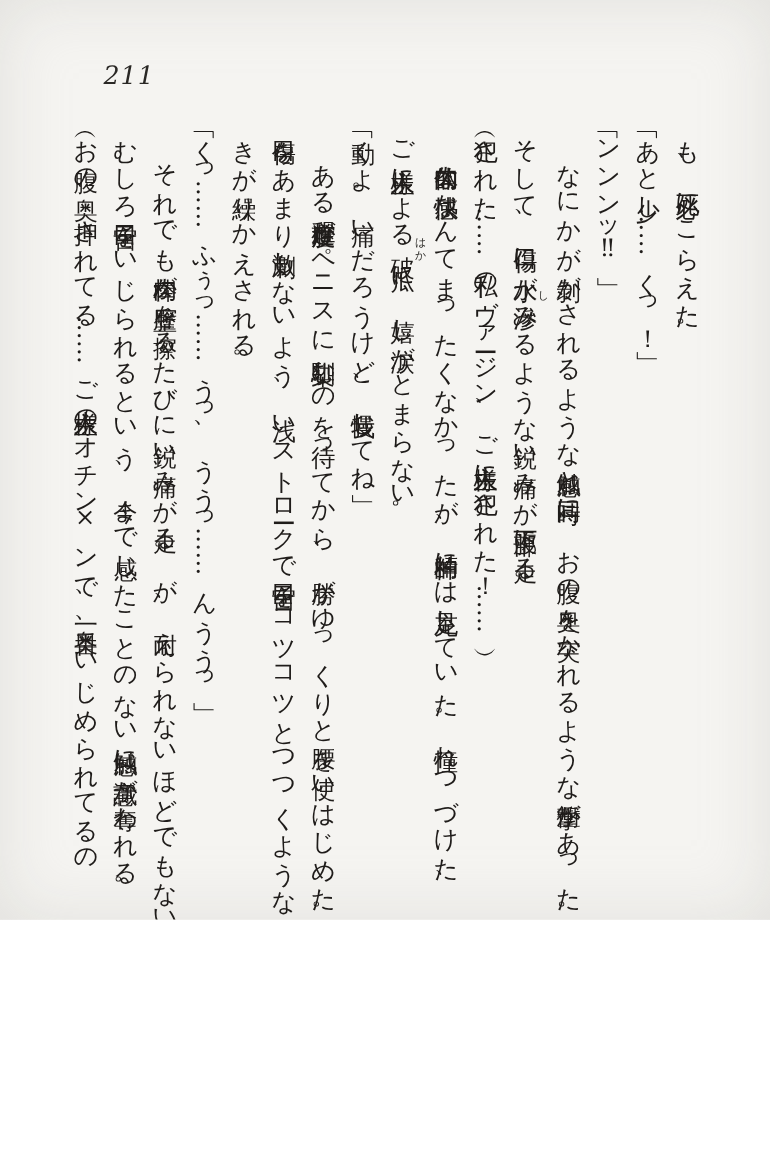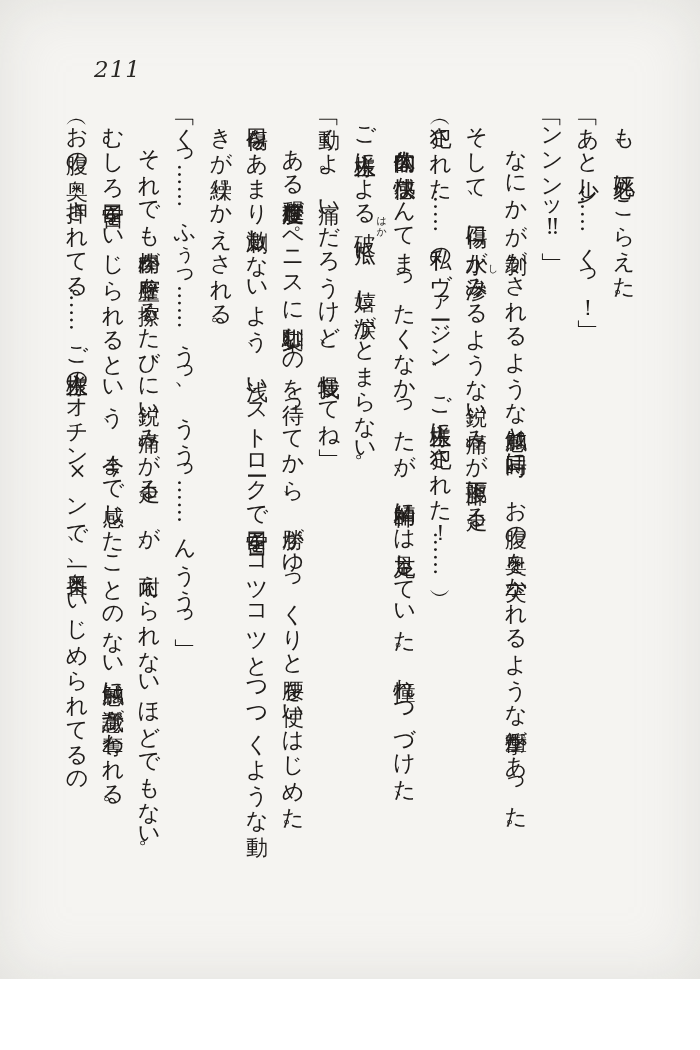--- a/index.html
+++ b/index.html
@@ -1,18 +1,18 @@
 <!DOCTYPE html>
 <html lang="ja"><head>
 <meta charset="utf-8">
 <style>
   html,body{margin:0;padding:0;}
   .book-page{
     position:relative;
-    width:700px;height:979px;
+    width:700px;height:836px;
     background:#f5f4f1;
     overflow:hidden;
     box-shadow:inset 0 0 60px rgba(190,188,182,0.35);
     font-family:"DejaVu Serif","Liberation Serif",serif;
   }
   .page-number{
     position:absolute;
     top:56px;left:94px;
     font-size:23px;
     font-style:italic;

